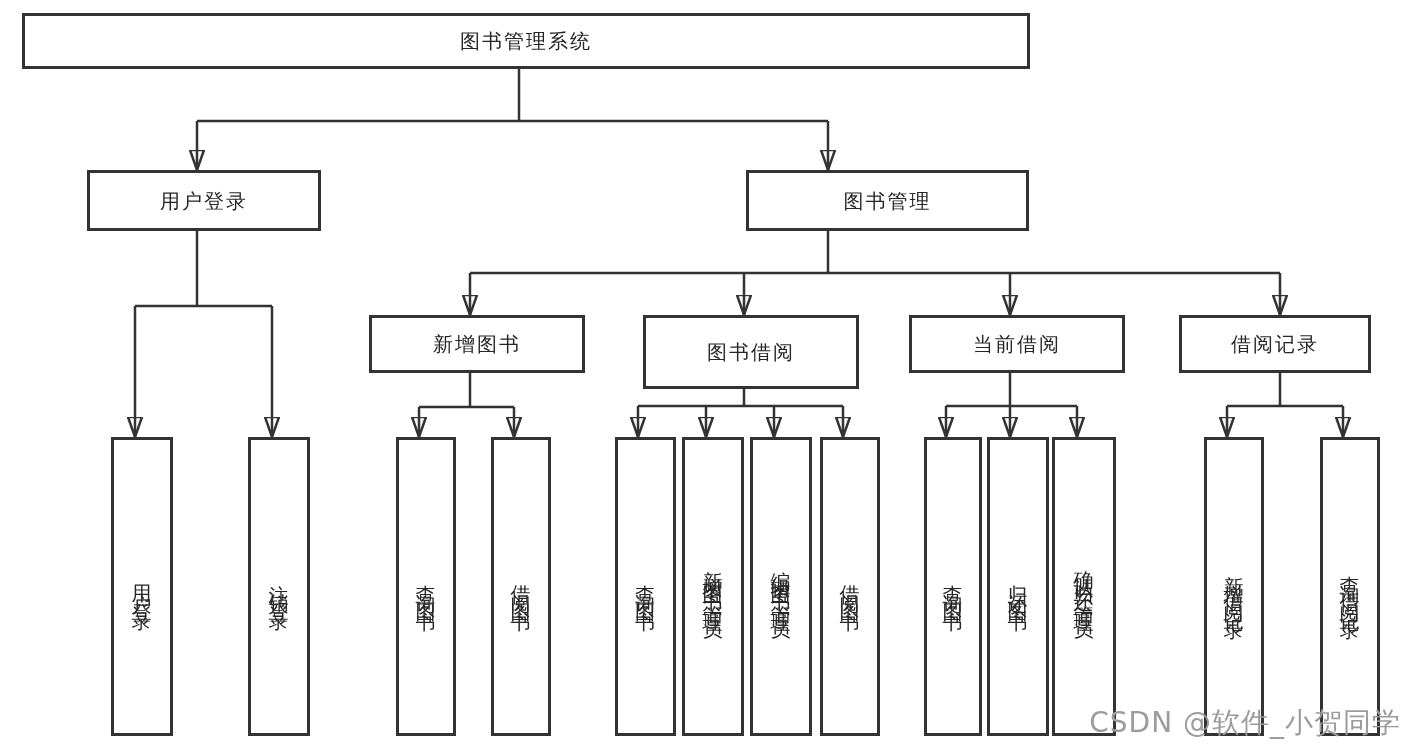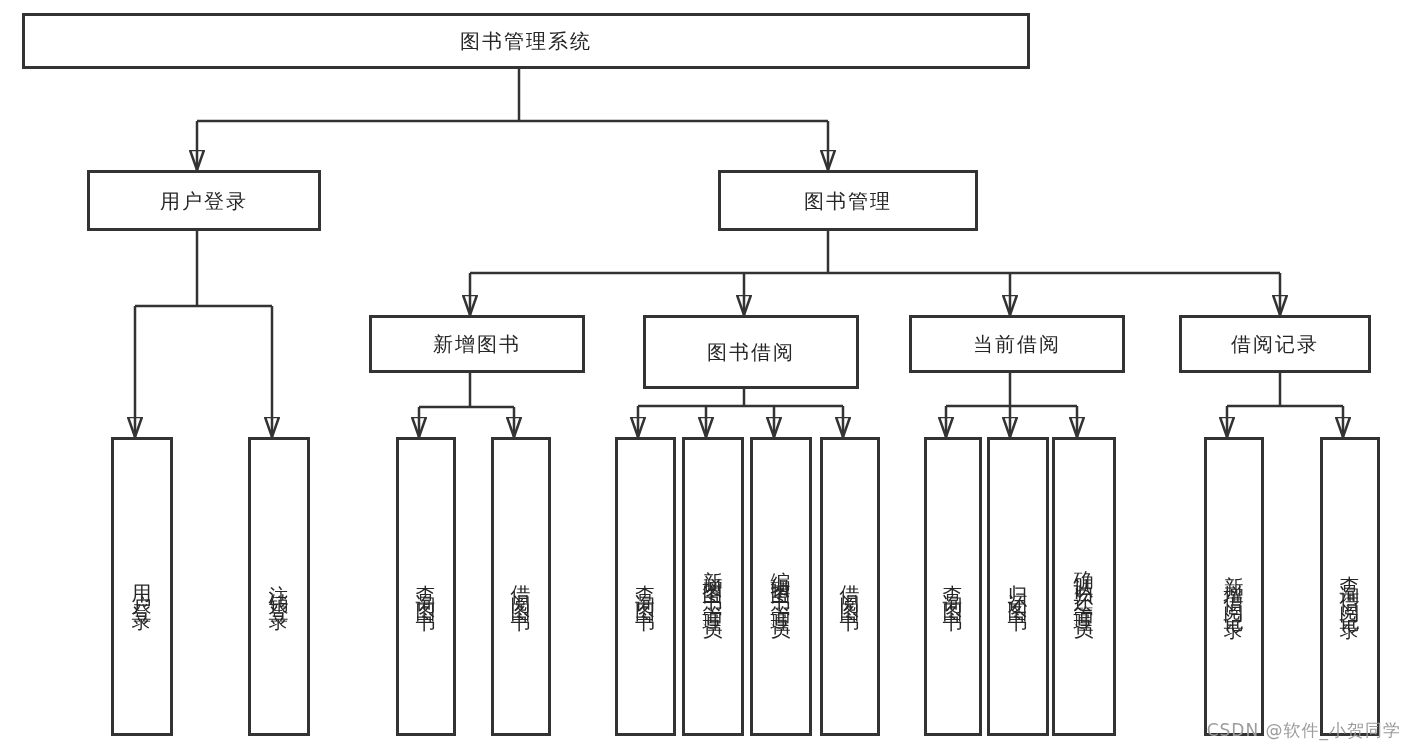--- a/index.html
+++ b/index.html
@@ -49,21 +49,21 @@
   .leaf{
     writing-mode:vertical-rl;
     text-orientation:upright;
     letter-spacing:9px;
     white-space:normal;
   }
   .leaf.tight{letter-spacing:7px;}
   
   .n-root        {left:15px;  top:13px;  width:1008px; height:56px;}
   .n-user-login  {left:80px;  top:170px; width:234px;  height:61px;}
-  .n-book-mgmt   {left:711px; top:170px; width:260px;  height:61px;}
+  .n-book-mgmt   {left:739px; top:170px; width:283px;  height:61px;}
   .n-new-rec     {left:362px; top:315px; width:216px;  height:58px;}
   .n-borrowing   {left:636px; top:315px; width:216px;  height:74px;}
   .n-current     {left:902px; top:315px; width:216px;  height:58px;}
   .n-records     {left:1172px;top:315px; width:192px;  height:58px;}
   .n-l1 {left:104px; top:437px; width:62px; height:299px;}
   .n-l2 {left:241px; top:437px; width:62px; height:299px;}
   .n-l3 {left:389px; top:437px; width:60px; height:299px;}
   .n-l4 {left:484px; top:437px; width:60px; height:299px;}
   .n-l5 {left:608px; top:437px; width:61px; height:299px;}
   .n-l6 {left:675px; top:437px; width:62px; height:299px;}
@@ -71,21 +71,21 @@
   .n-l8 {left:813px; top:437px; width:60px; height:299px;}
   .n-l9 {left:917px; top:437px; width:58px; height:299px;}
   .n-l10{left:980px; top:437px; width:62px; height:299px;}
   .n-l11{left:1045px;top:437px; width:64px; height:299px;}
   .n-l12{left:1197px;top:437px; width:60px; height:299px;}
   .n-l13{left:1313px;top:437px; width:60px; height:299px;}
   .watermark{
     position:absolute;
     right:4px;
     bottom:5px;
-    font-size:17px;
+    font-size:28px;
     letter-spacing:1px;
     color:var(--wm);
     z-index:2;
     white-space:nowrap;
   }
 </style>
 </head>
 <body>
 
 <div class="canvas">

